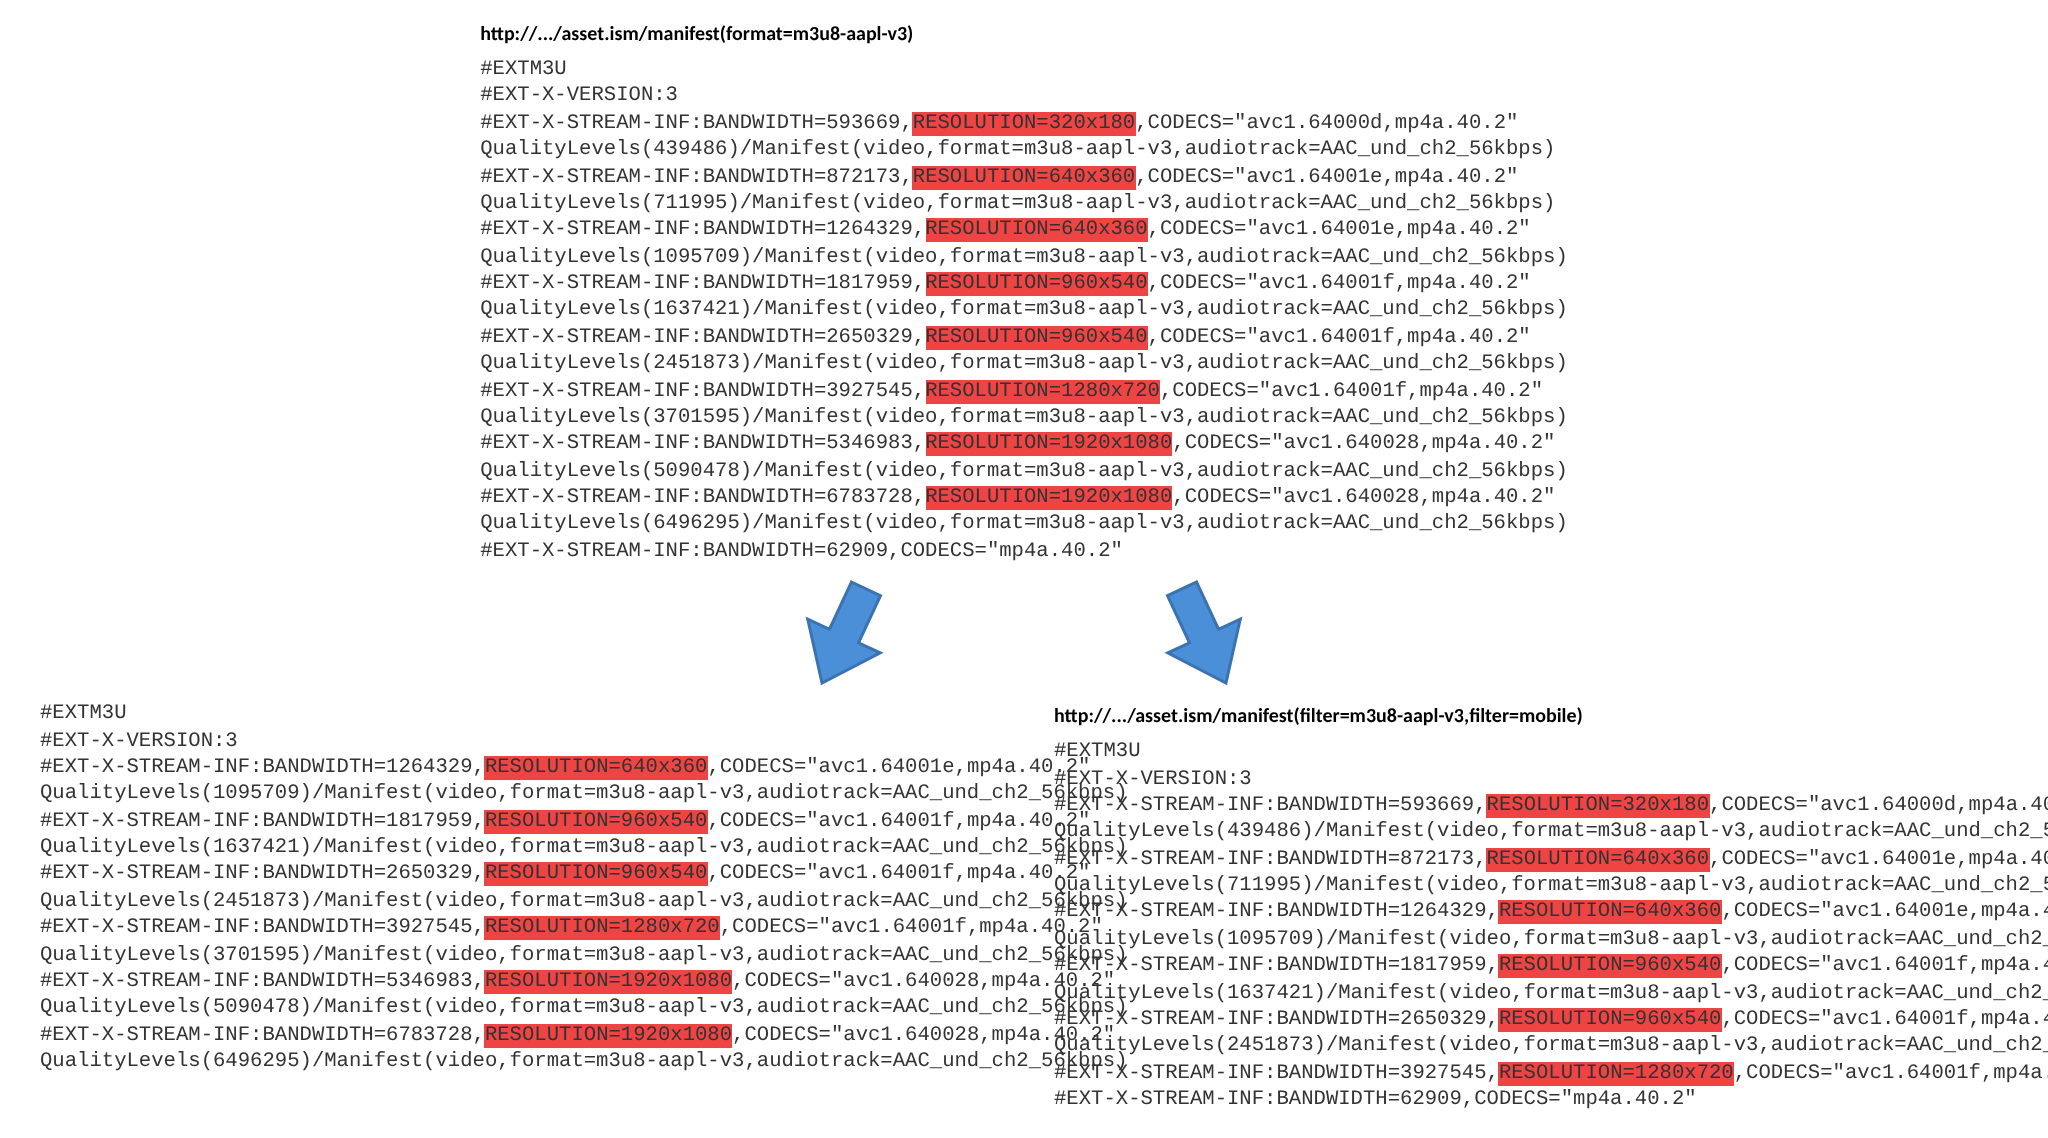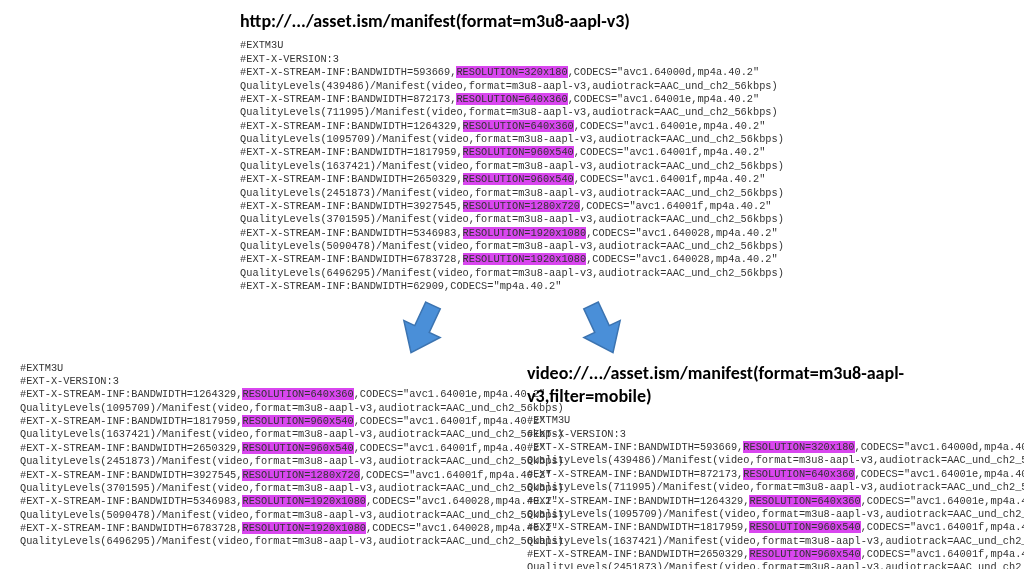--- a/index.html
+++ b/index.html
@@ -7,29 +7,29 @@
     padding: 10px 20px;
     background: #ffffff;
     font-family: "Consolas", "Courier New", monospace;
     font-size: 10.3px;
     color: #333;
     line-height: 1.3;
   }
   .block-title {
     font-family: Calibri, Arial, sans-serif;
     font-weight: bold;
-    font-size: 18px;
+    font-size: 10px;
     color: #000;
     margin-bottom: 6px;
   }
   .code-block {
     white-space: nowrap;
   }
   .hl {
-    background-color: #d946ef;
+    background-color: #ef4444;
   }
   .top-section {
     display: flex;
     justify-content: center;
   }
   .top-inner { max-width: 640px; }
   .arrows {
     display: flex;
     justify-content: center;
     gap: 120px;
@@ -102,21 +102,21 @@
         <span class="line">QualityLevels(2451873)/Manifest(video,format=m3u8-aapl-v3,audiotrack=AAC_und_ch2_56kbps)</span>
         <span class="line">#EXT-X-STREAM-INF:BANDWIDTH=3927545,<span class="hl">RESOLUTION=1280x720</span>,CODECS="avc1.64001f,mp4a.40.2"</span>
         <span class="line">QualityLevels(3701595)/Manifest(video,format=m3u8-aapl-v3,audiotrack=AAC_und_ch2_56kbps)</span>
         <span class="line">#EXT-X-STREAM-INF:BANDWIDTH=5346983,<span class="hl">RESOLUTION=1920x1080</span>,CODECS="avc1.640028,mp4a.40.2"</span>
         <span class="line">QualityLevels(5090478)/Manifest(video,format=m3u8-aapl-v3,audiotrack=AAC_und_ch2_56kbps)</span>
         <span class="line">#EXT-X-STREAM-INF:BANDWIDTH=6783728,<span class="hl">RESOLUTION=1920x1080</span>,CODECS="avc1.640028,mp4a.40.2"</span>
         <span class="line">QualityLevels(6496295)/Manifest(video,format=m3u8-aapl-v3,audiotrack=AAC_und_ch2_56kbps)</span>
       </div>
   </div>
   <div class="col">
-    <div class="block-title">video://.../asset.ism/manifest(format=m3u8-aapl-v3,filter=mobile)</div>
+    <div class="block-title">http://.../asset.ism/manifest(filter=m3u8-aapl-v3,filter=mobile)</div>
     <div class="code-block">
         <span class="line">#EXTM3U</span>
         <span class="line">#EXT-X-VERSION:3</span>
         <span class="line">#EXT-X-STREAM-INF:BANDWIDTH=593669,<span class="hl">RESOLUTION=320x180</span>,CODECS="avc1.64000d,mp4a.40.2"</span>
         <span class="line">QualityLevels(439486)/Manifest(video,format=m3u8-aapl-v3,audiotrack=AAC_und_ch2_56kbps)</span>
         <span class="line">#EXT-X-STREAM-INF:BANDWIDTH=872173,<span class="hl">RESOLUTION=640x360</span>,CODECS="avc1.64001e,mp4a.40.2"</span>
         <span class="line">QualityLevels(711995)/Manifest(video,format=m3u8-aapl-v3,audiotrack=AAC_und_ch2_56kbps)</span>
         <span class="line">#EXT-X-STREAM-INF:BANDWIDTH=1264329,<span class="hl">RESOLUTION=640x360</span>,CODECS="avc1.64001e,mp4a.40.2"</span>
         <span class="line">QualityLevels(1095709)/Manifest(video,format=m3u8-aapl-v3,audiotrack=AAC_und_ch2_56kbps)</span>
         <span class="line">#EXT-X-STREAM-INF:BANDWIDTH=1817959,<span class="hl">RESOLUTION=960x540</span>,CODECS="avc1.64001f,mp4a.40.2"</span>

